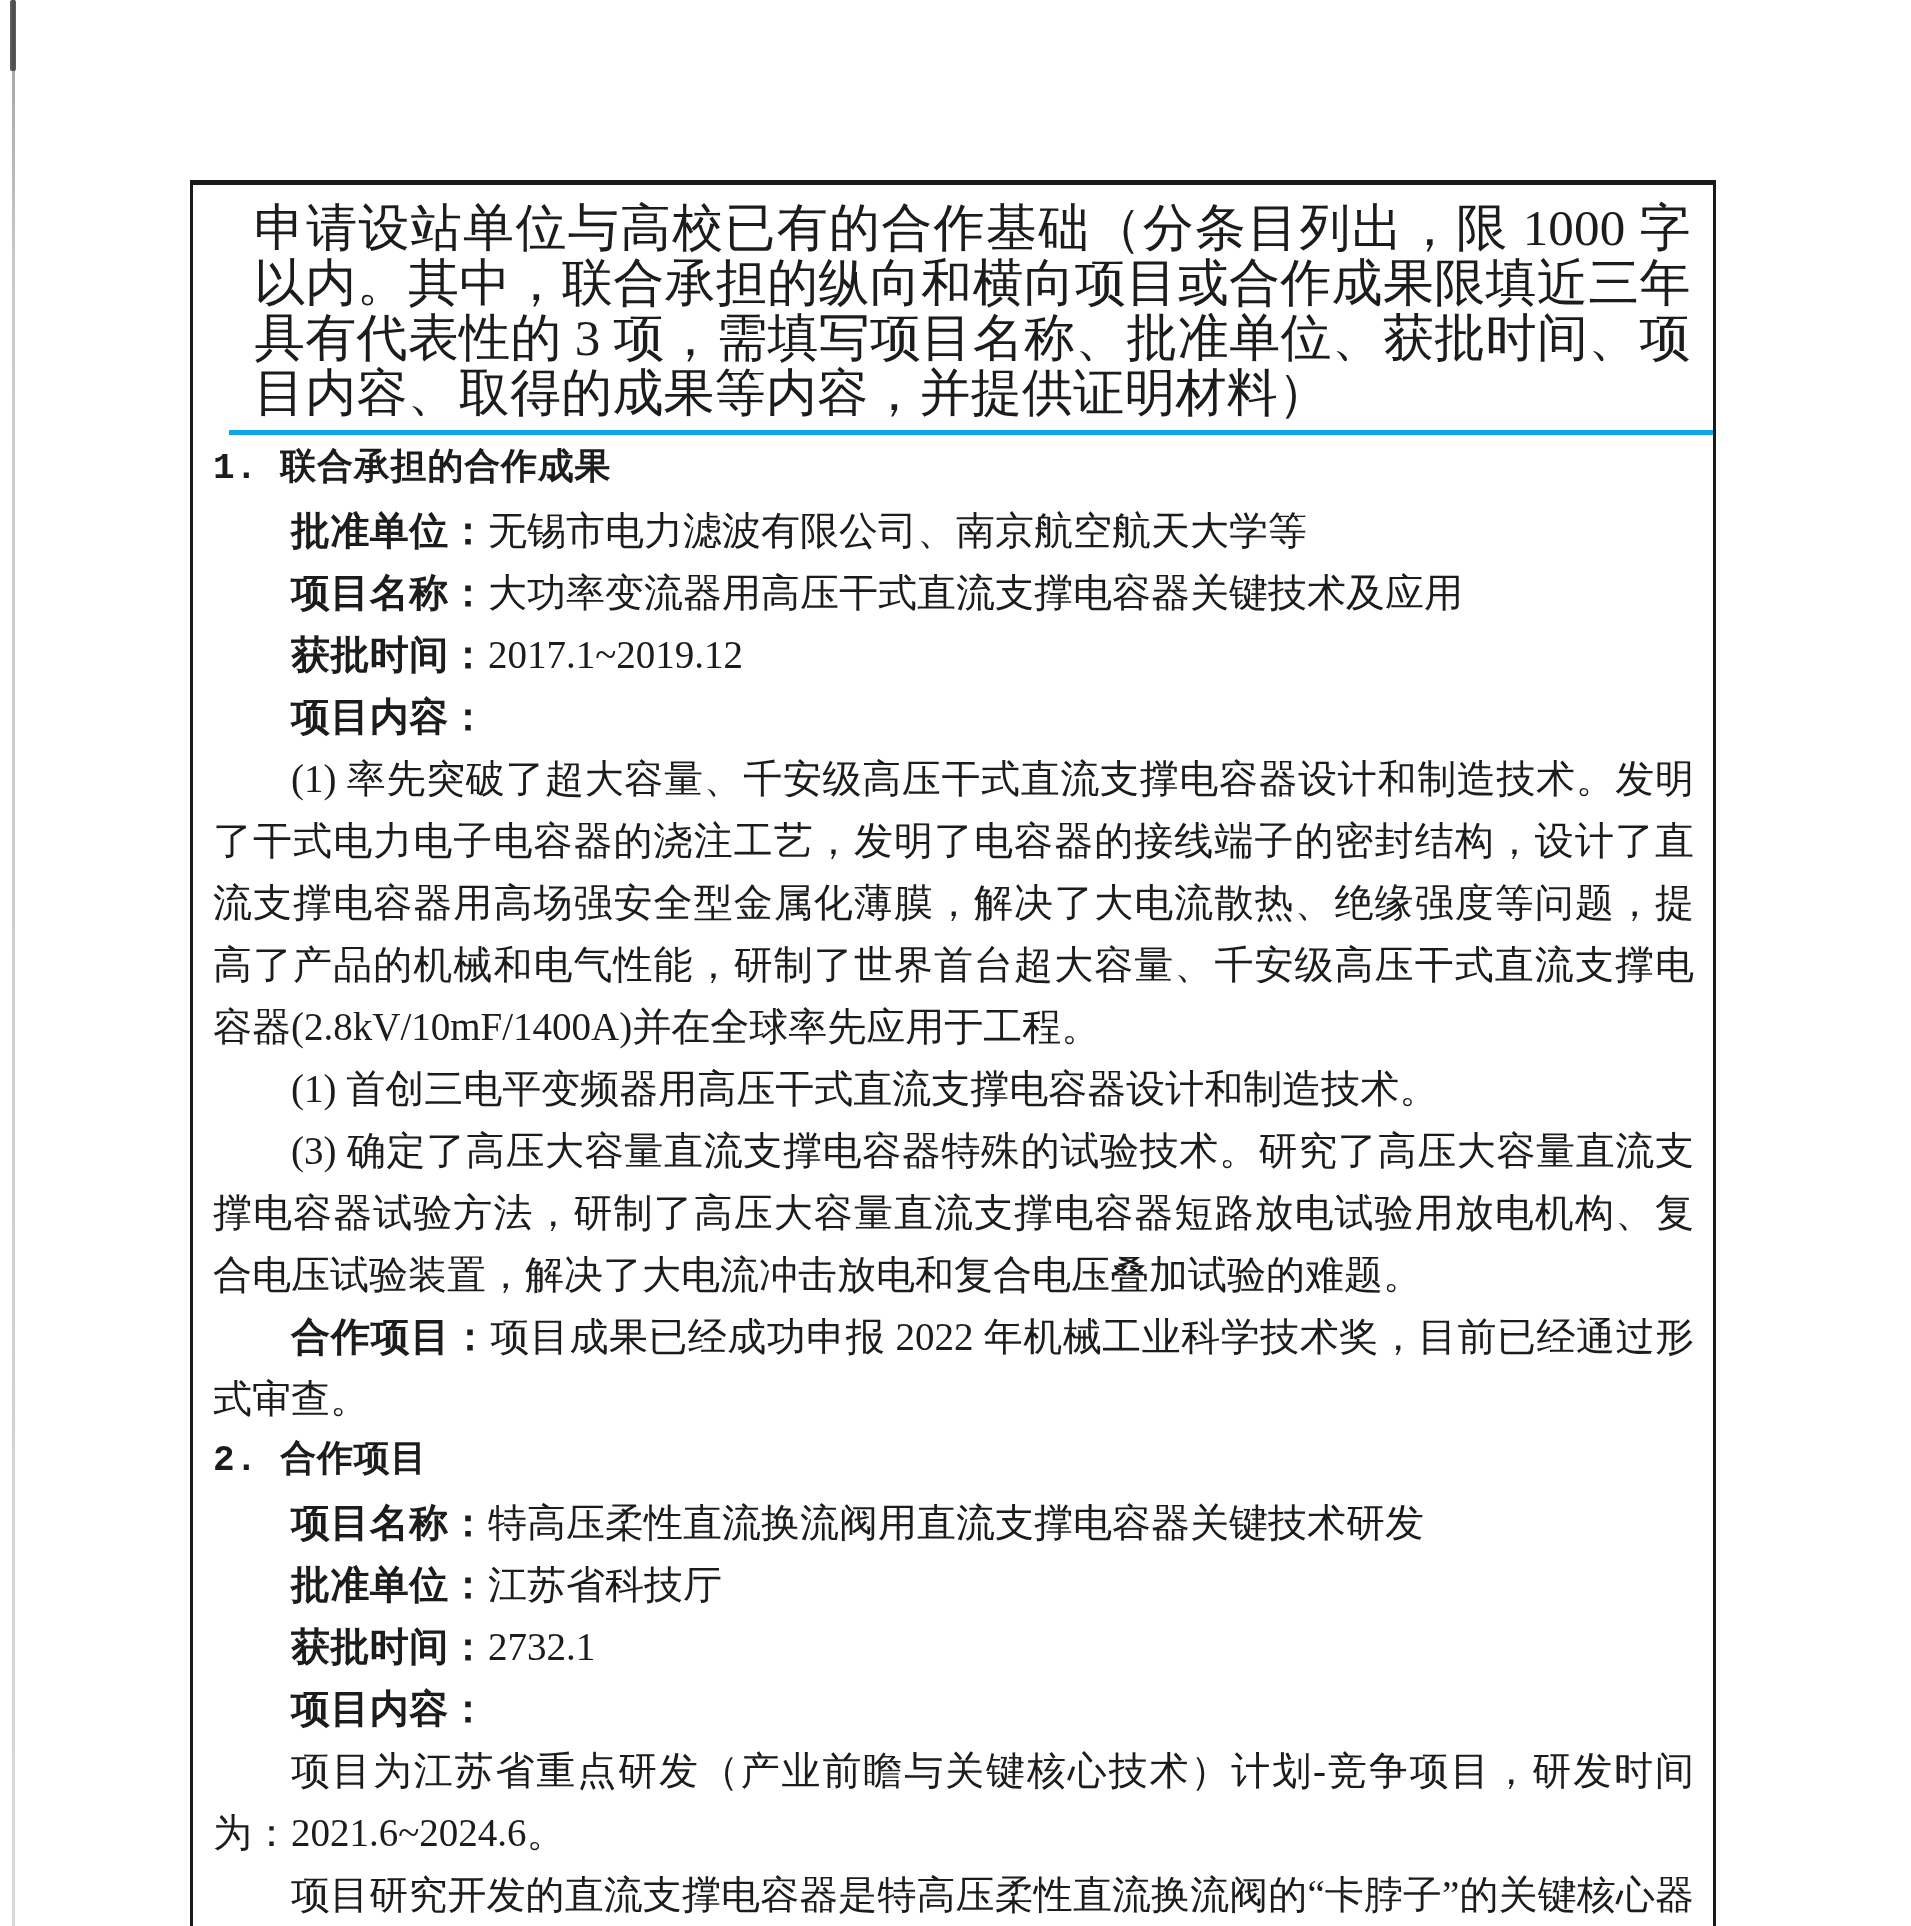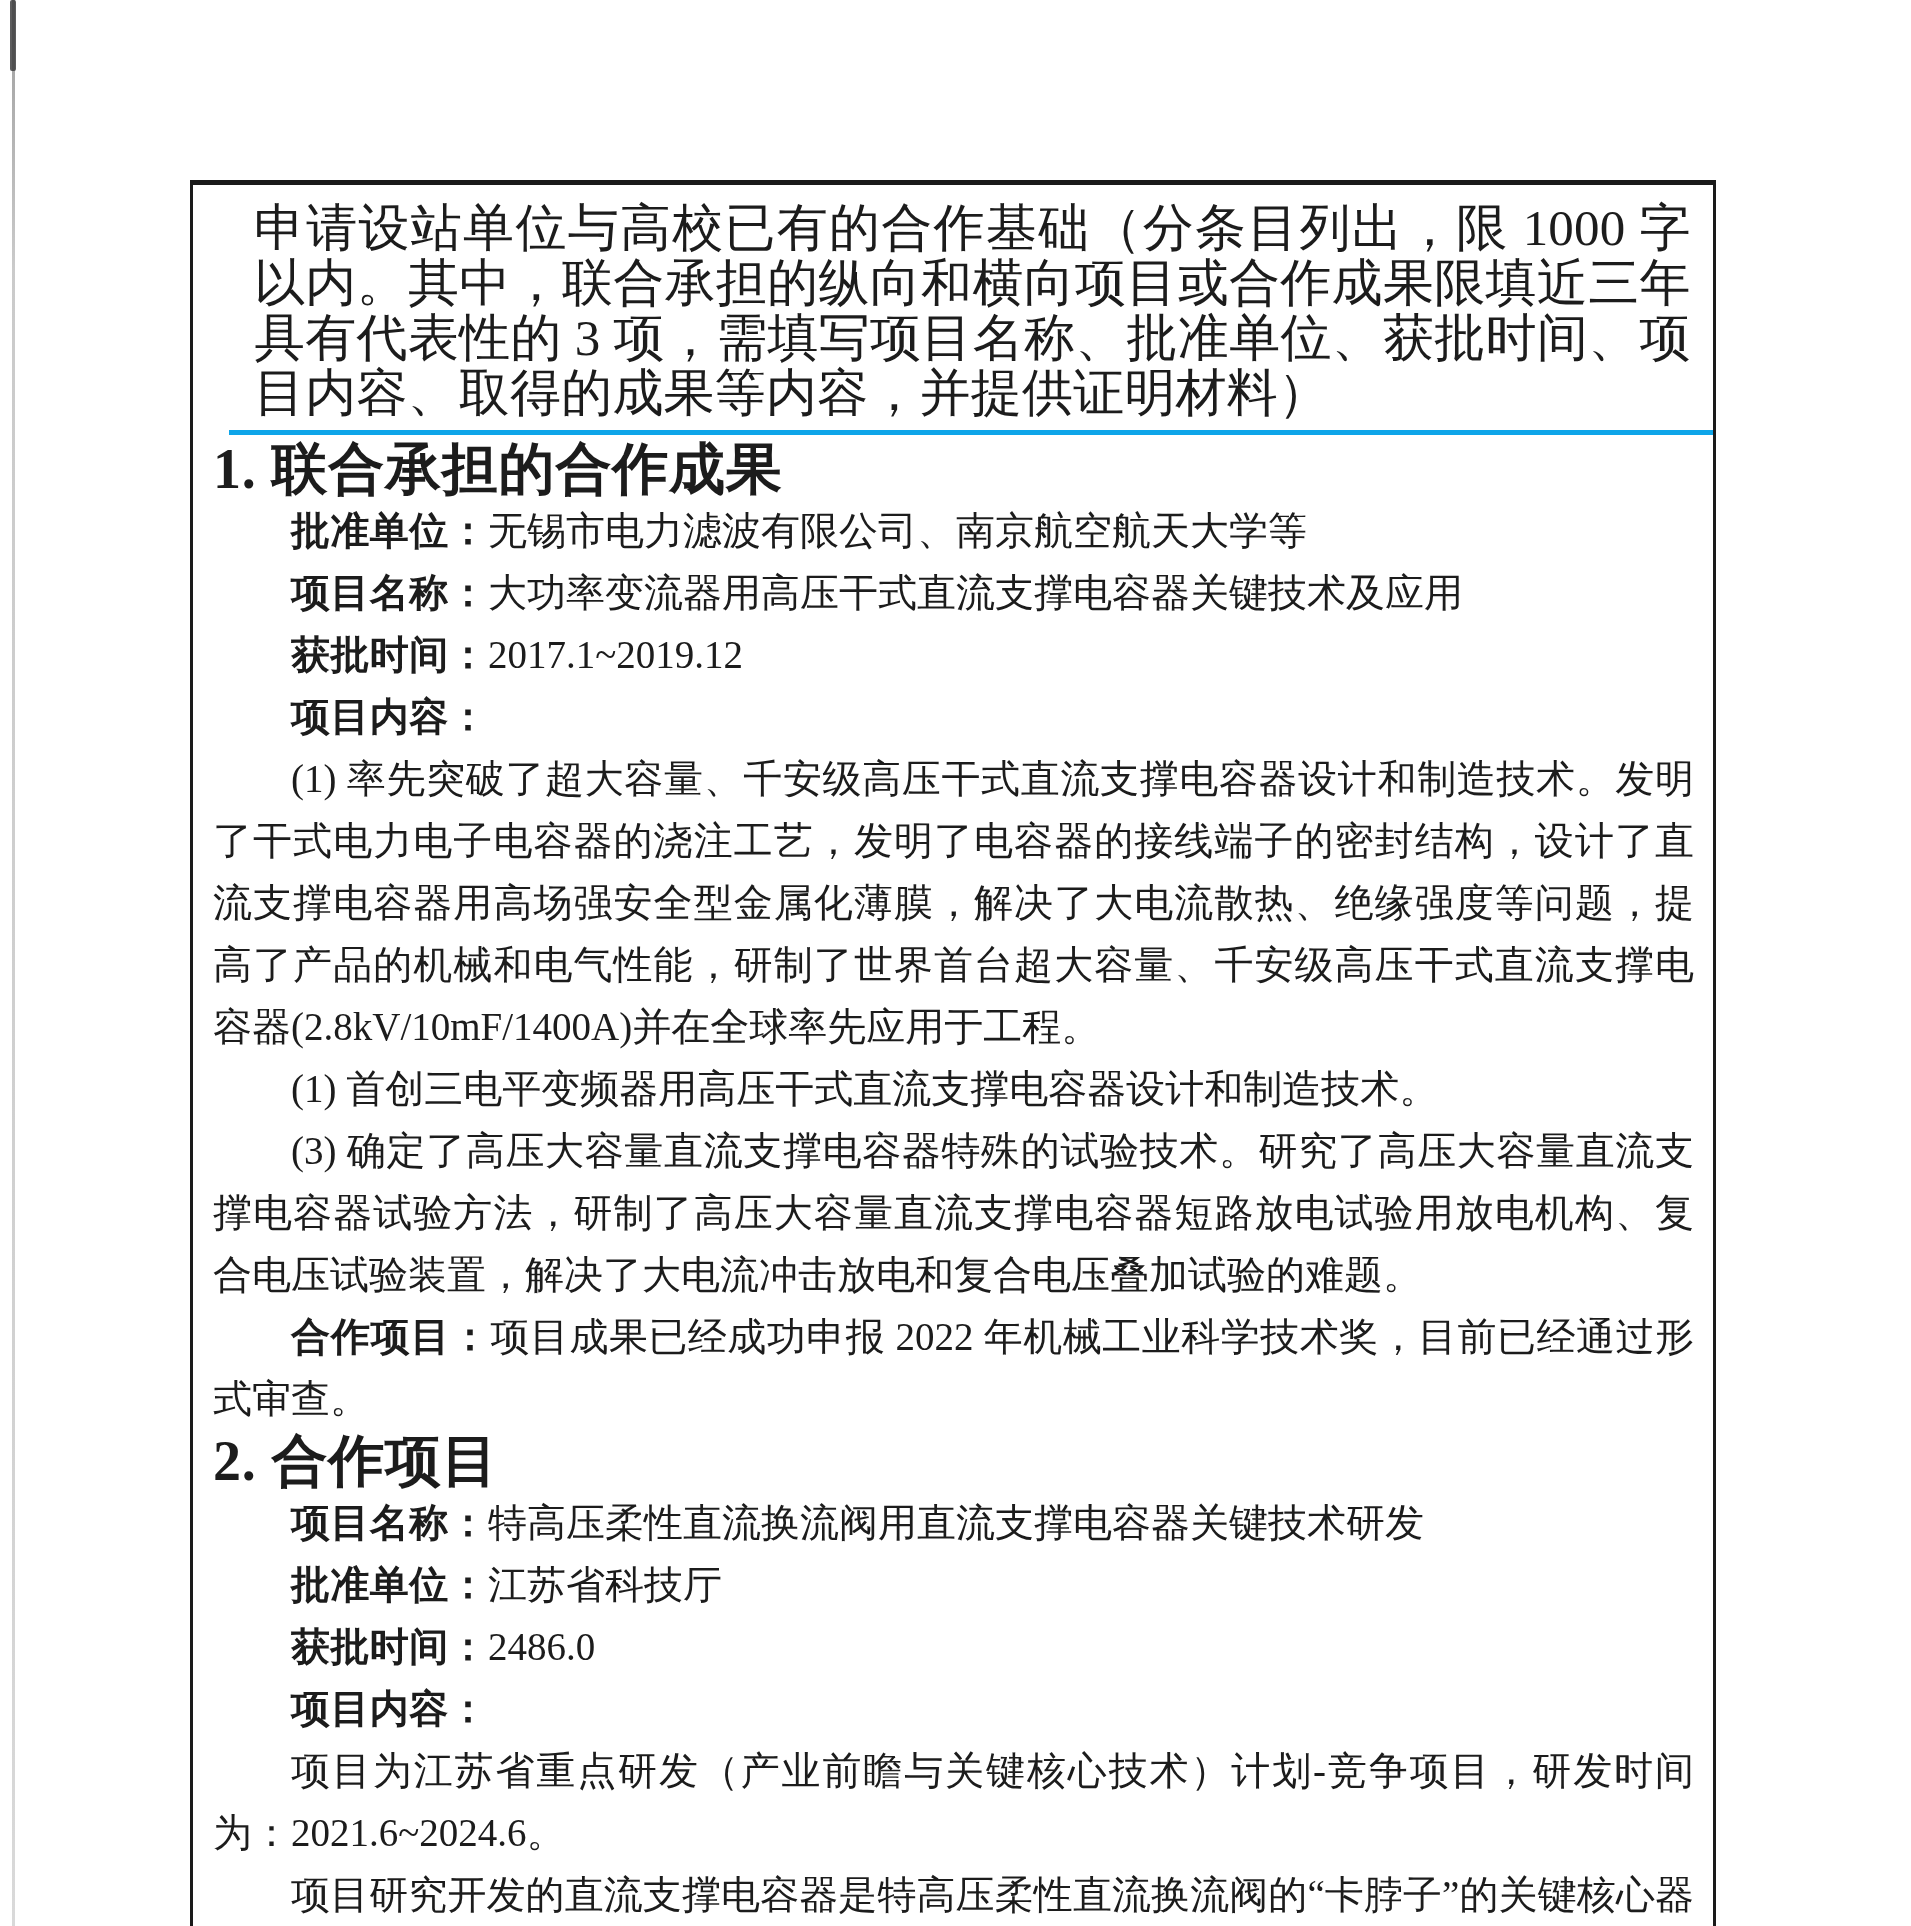--- a/index.html
+++ b/index.html
@@ -58,23 +58,23 @@
   }
   .body-area {
     box-sizing: border-box;
     padding: 3.1px 19px 0 20px;
     font-size: 39px;
     line-height: 62px;
     text-align: justify;
   }
   p { margin: 0; }
   .heading {
-    font-family: Liberation Serif, serif;
+    font-family: Liberation Mono, monospace;
     font-weight: 700;
-    font-size: 56px;
+    font-size: 36px;
     letter-spacing: 0.8px;
   }
   .label {
     font-family: "Liberation Sans", "DejaVu Sans", sans-serif;
     font-weight: 700;
     letter-spacing: 0.4px;
   }
   .field { text-indent: 2em; }
   .para  { text-indent: 2em; }
 </style>
@@ -104,21 +104,21 @@
       <p class="para">(1) 率先突破了超大容量、千安级高压干式直流支撑电容器设计和制造技术。发明了干式电力电子电容器的浇注工艺，发明了电容器的接线端子的密封结构，设计了直流支撑电容器用高场强安全型金属化薄膜，解决了大电流散热、绝缘强度等问题，提高了产品的机械和电气性能，研制了世界首台超大容量、千安级高压干式直流支撑电容器(2.8kV/10mF/1400A)并在全球率先应用于工程。</p>
       <p class="para">(1) 首创三电平变频器用高压干式直流支撑电容器设计和制造技术。</p>
       <p class="para">(3) 确定了高压大容量直流支撑电容器特殊的试验技术。研究了高压大容量直流支撑电容器试验方法，研制了高压大容量直流支撑电容器短路放电试验用放电机构、复合电压试验装置，解决了大电流冲击放电和复合电压叠加试验的难题。</p>
 
       <p class="para"><span class="label">合作项目：</span><span>项目成果已经成功申报 2022 年机械工业科学技术奖，目前已经通过形式审查。</span></p>
 
       <p class="heading">2. 合作项目</p>
 
       <p class="field"><span class="label">项目名称：</span><span class="value">特高压柔性直流换流阀用直流支撑电容器关键技术研发</span></p>
       <p class="field"><span class="label">批准单位：</span><span class="value">江苏省科技厅</span></p>
-      <p class="field"><span class="label">获批时间：</span><span class="value">2486.0</span></p>
+      <p class="field"><span class="label">获批时间：</span><span class="value">2732.1</span></p>
       <p class="field"><span class="label">项目内容：</span><span class="value"></span></p>
 
       <p class="para">项目为江苏省重点研发（产业前瞻与关键核心技术）计划-竞争项目，研发时间为：2021.6~2024.6。</p>
       <p class="para">项目研究开发的直流支撑电容器是特高压柔性直流换流阀的“卡脖子”的关键核心器件。本项目围绕解决直流支撑电容器的“卡脖子”关键技术问题和前瞻技术特性（高电压、大容量、可靠性）方面进行研究。项目研究内容主要包括直流电容器用电极、可靠性、结构设计、生产制造工艺和试验等。</p>
 
     </div>
   </div>
 
 </div>
 

